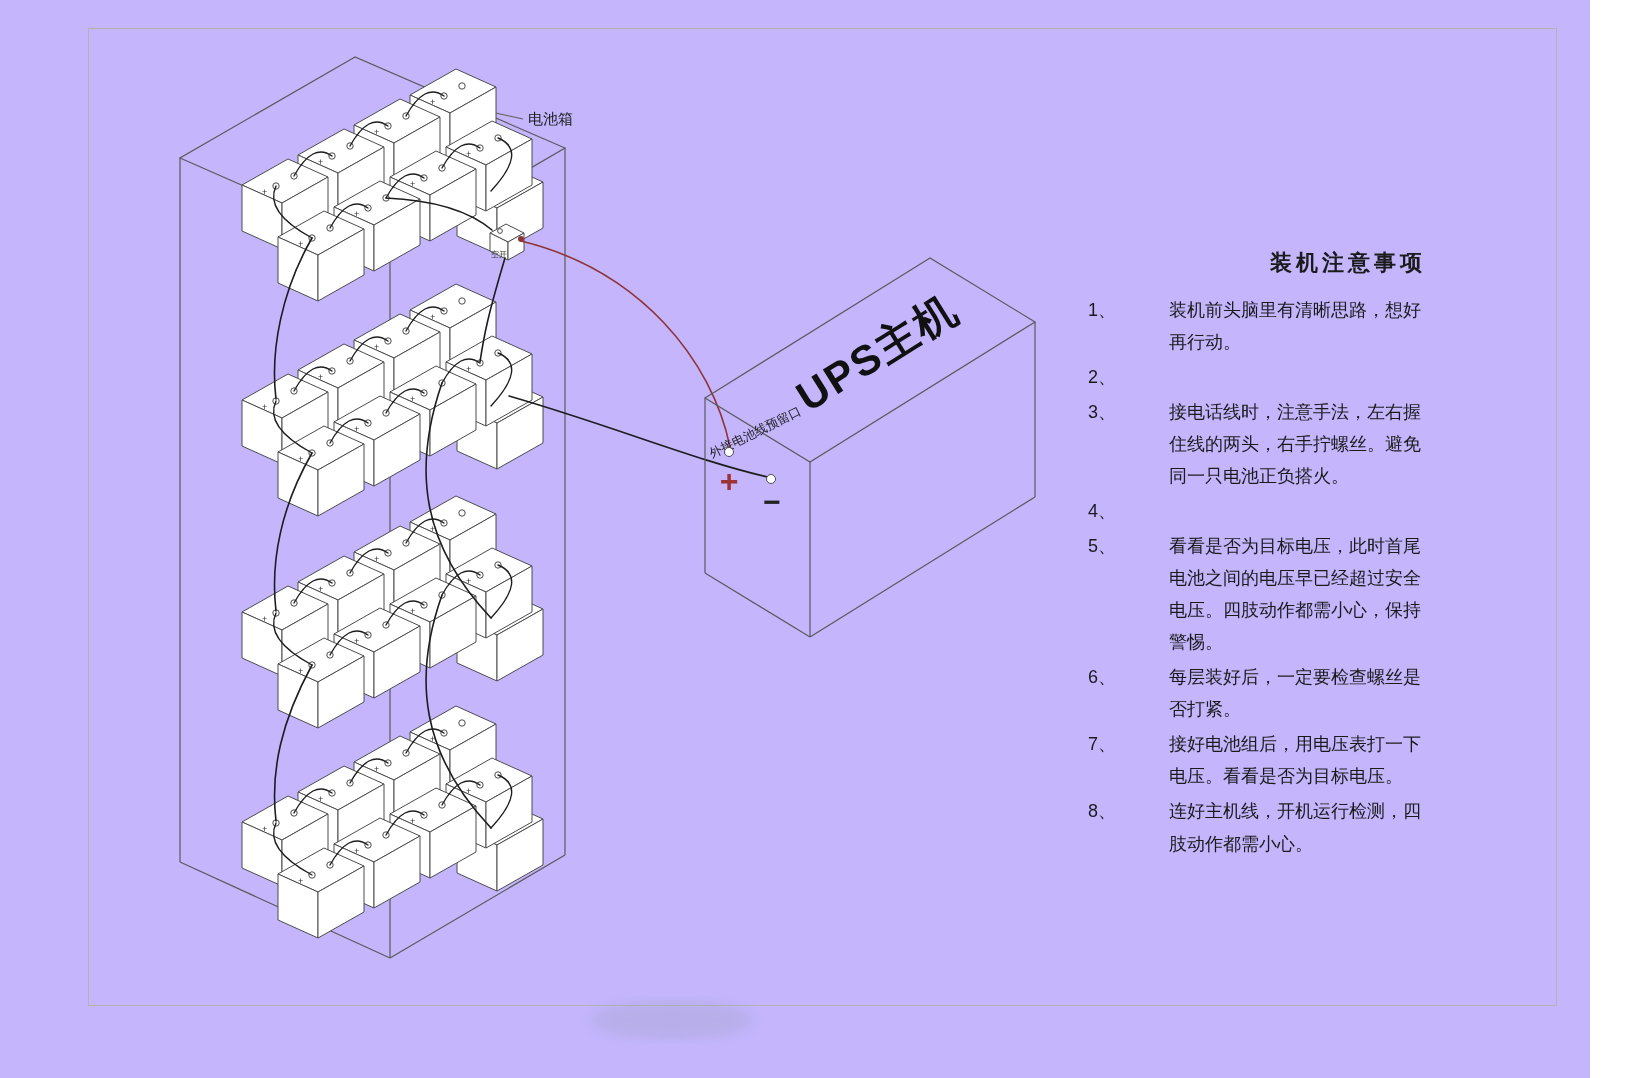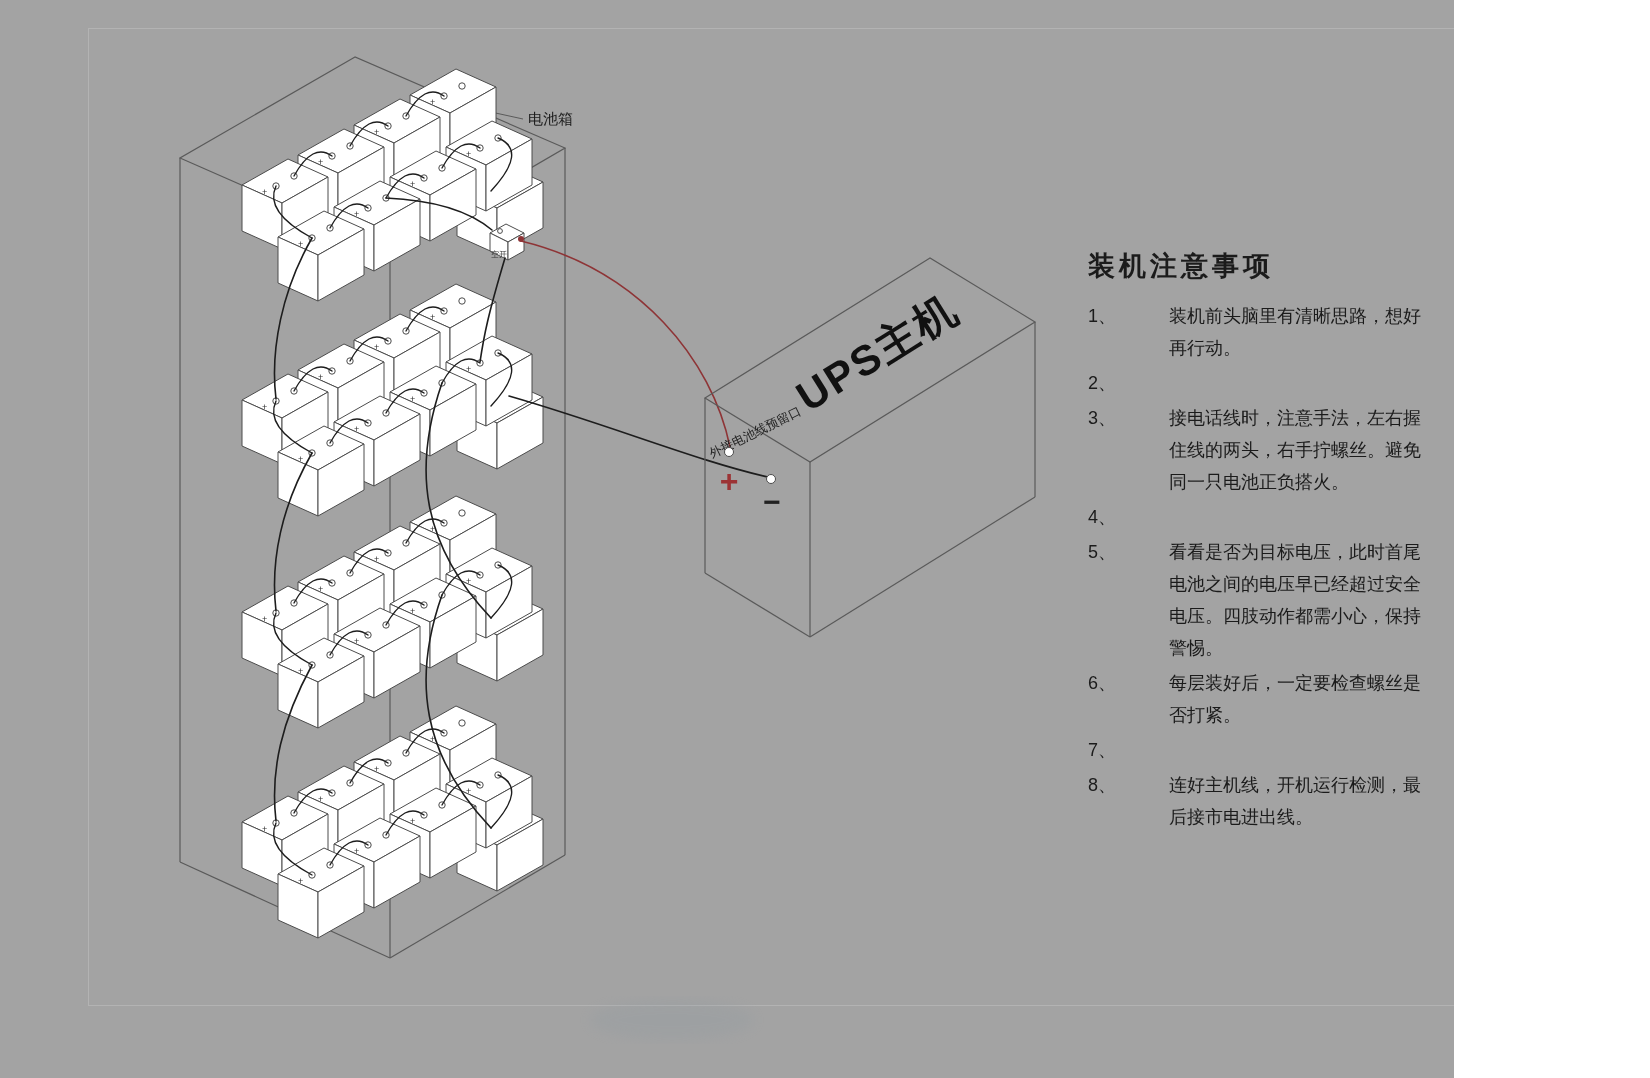--- a/index.html
+++ b/index.html
@@ -1,34 +1,34 @@
 <!DOCTYPE html>
 <html><head>
 <meta charset="utf-8">
 <style>
   * { margin:0; padding:0; box-sizing:border-box; }
   html,body { background:#ffffff; }
   .canvas {
-    position:relative; width:1454px; height:1078px; background:#a3a3a3;
+    position:relative; width:1590px; height:1078px; background:#c4b5fd;
     overflow:hidden; font-family:"Liberation Sans", sans-serif; color:#1c1c1c;
   }
   .frame {
     position:absolute; left:88px; top:28px; width:1469px; height:978px;
     border:1px solid #b3b3b3; background:transparent;
   }
   svg.diagram { position:absolute; left:0; top:0; font-family:"Liberation Sans", sans-serif; }
   .outline { fill:none; stroke:#5a5a5a; stroke-width:1.2; }
   .bat { fill:#ffffff; stroke:#4c4c4c; stroke-width:1; }
   .wire { fill:none; stroke-width:1.6; stroke-linecap:round; }
   .leader { stroke:#5a5a5a; stroke-width:1; }
   .notes {
     position:absolute; left:1088px; top:248px; width:338px; color:#1b1b1b;
   }
   .notes h2 {
-    font-size:27px; font-weight:700; letter-spacing:4px; text-align:left;
+    font-size:22px; font-weight:700; letter-spacing:4px; text-align:right;
     margin-bottom:16px;
   }
   .note { display:flex; font-size:18px; line-height:1.78; margin-bottom:3px; }
   .note .num { flex:0 0 34px; width:34px; }
   .note .txt { flex:1;margin-left:47px; }
 </style>
 </head>
 <body>
 
 <div class="canvas">
@@ -193,19 +193,20 @@
     <div class="note">
       <span class="num">5、</span>
       <span class="txt">看看是否为目标电压，此时首尾电池之间的电压早已经超过安全电压。四肢动作都需小心，保持警惕。</span>
     </div>
     <div class="note">
       <span class="num">6、</span>
       <span class="txt">每层装好后，一定要检查螺丝是否打紧。</span>
     </div>
     <div class="note">
       <span class="num">7、</span>
+      <span class="txt">接好电池组后，用电压表打一下电压。看看是否为目标电压。</span>
     </div>
     <div class="note">
       <span class="num">8、</span>
-      <span class="txt">连好主机线，开机运行检测，最后接市电进出线。</span>
+      <span class="txt">连好主机线，开机运行检测，四肢动作都需小心。</span>
     </div>
   </div>
 </div>
 
 </body></html>

